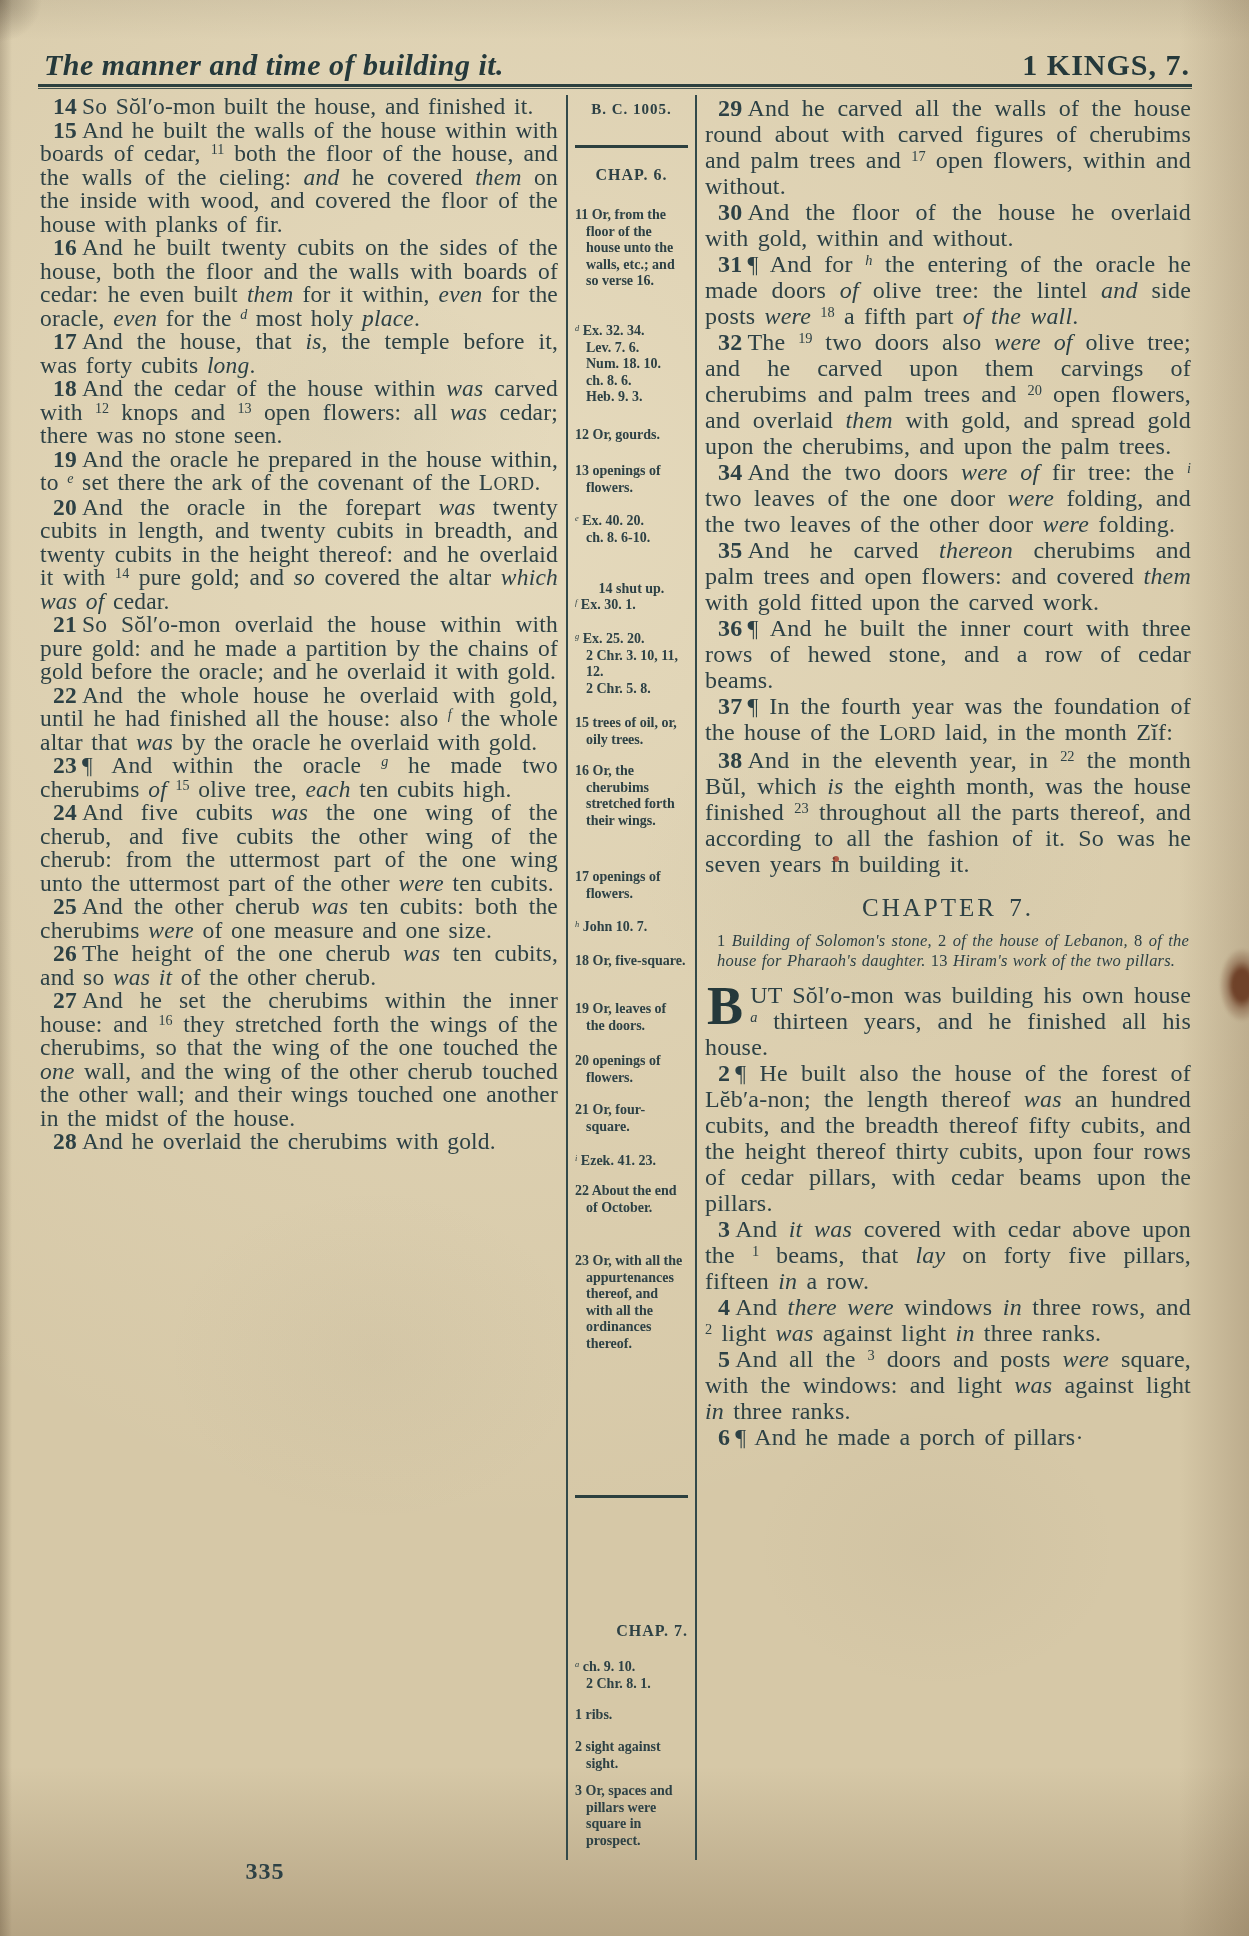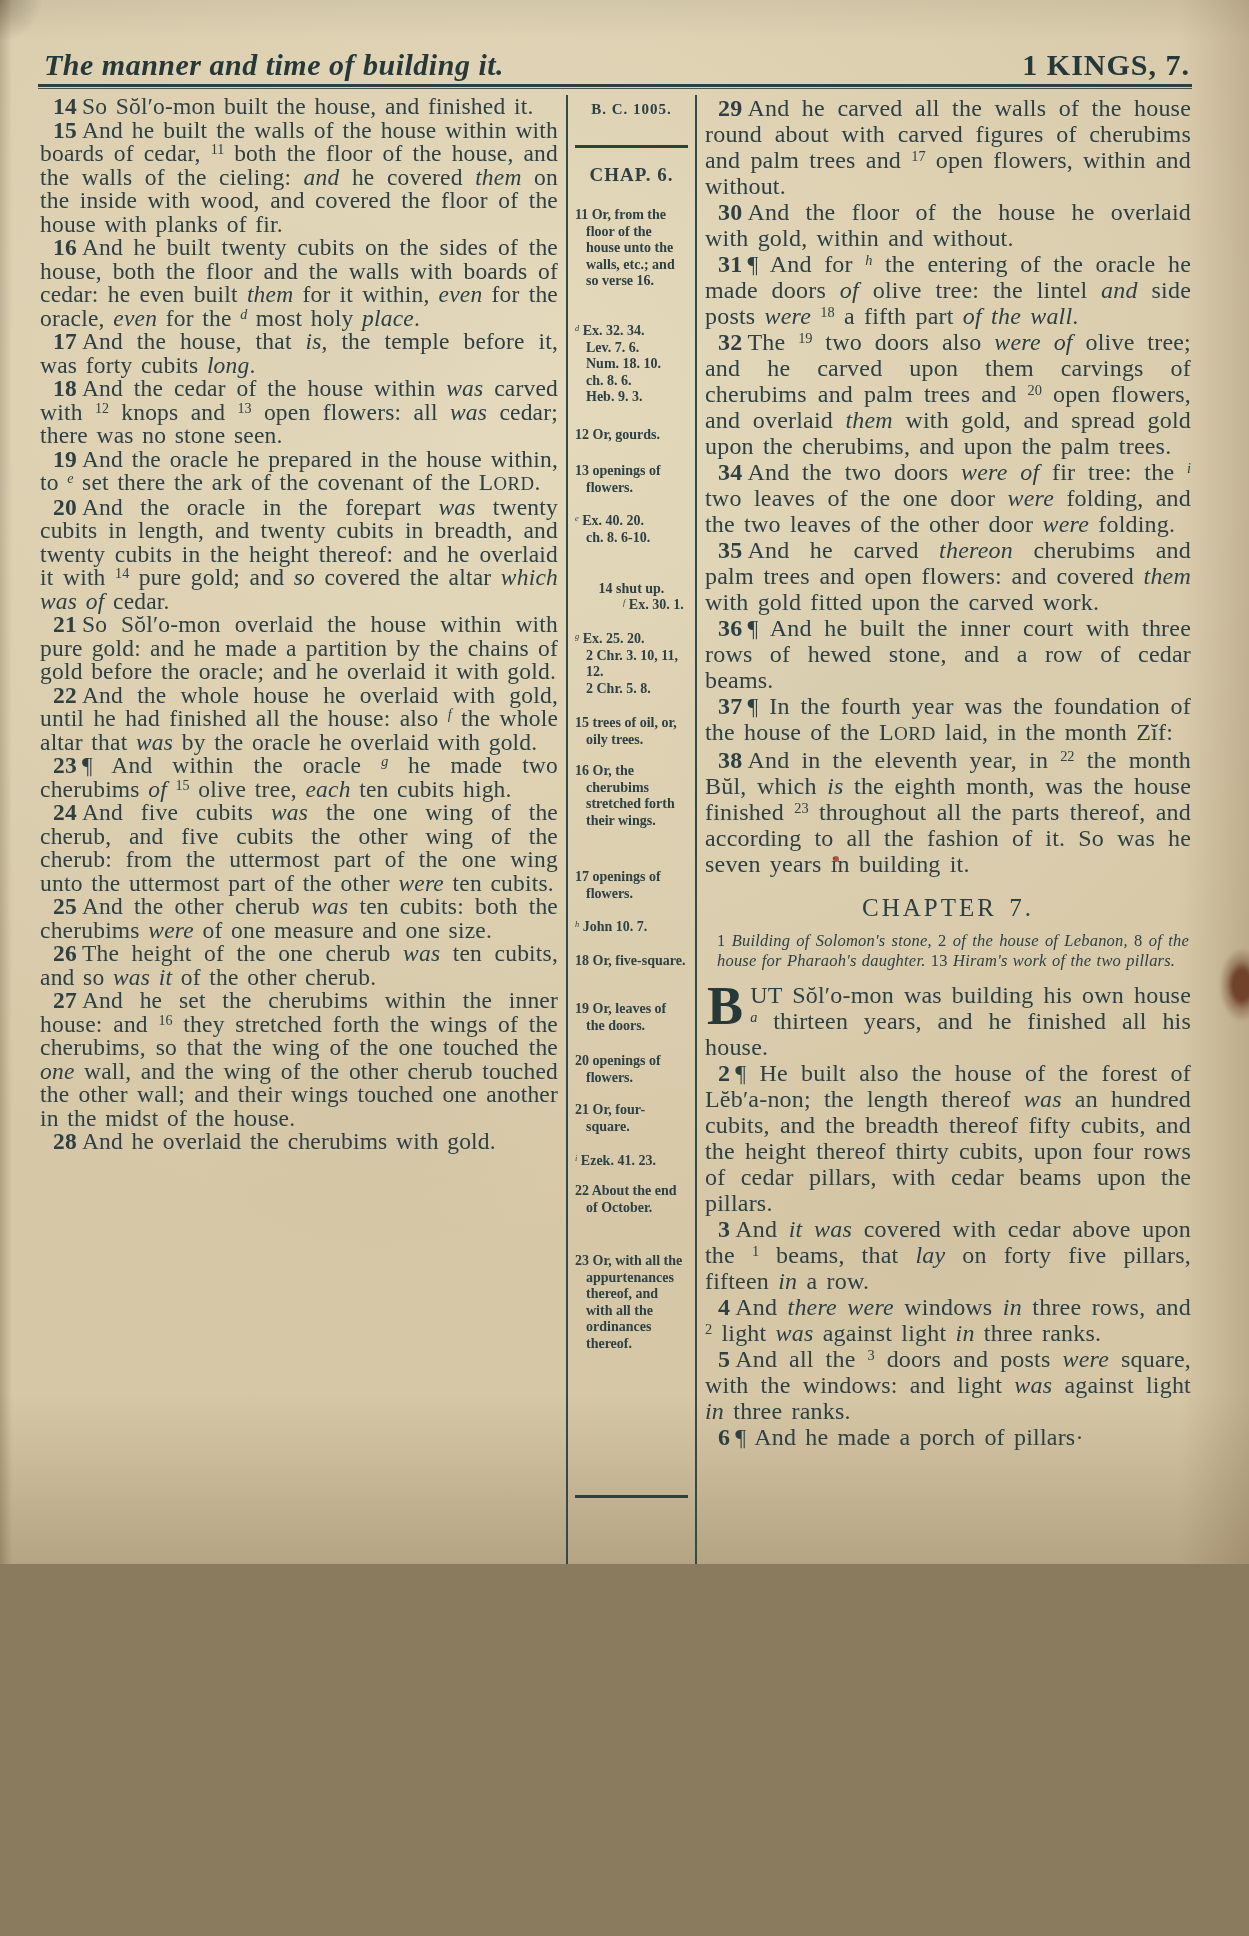--- a/index.html
+++ b/index.html
@@ -1,18 +1,18 @@
 <!DOCTYPE html>
 <html><head>
 <meta charset="utf-8">
 <style>
   html,body{margin:0;padding:0;background:#8a7a5e;}
   .page{
     position:relative;
-    width:1249px;height:1564px;
+    width:1249px;height:1936px;
     margin:0 auto;
     overflow:hidden;
     font-family:"Liberation Serif","DejaVu Serif",serif;
     color:#2d4145;
     background:
       radial-gradient(60px 60px at 0px 0px, rgba(40,30,18,0.30), rgba(40,30,18,0) 70%),
       radial-gradient(130% 90% at 40% 25%, rgba(248,240,216,0.45), rgba(248,240,216,0) 60%),
       linear-gradient(to right, rgba(61,44,24,0.25) 0px, rgba(61,44,24,0) 12px),
       linear-gradient(to left, rgba(84,60,34,0.20) 0px, rgba(84,60,34,0) 70px),
       linear-gradient(to top, rgba(96,70,40,0.28) 0px, rgba(96,70,40,0) 170px),
@@ -30,21 +30,21 @@
   .book-head{font-weight:700;font-size:30px;letter-spacing:1px;color:#25393b;}
   .head-rule{position:absolute;left:38px;top:84px;width:1154px;height:6px;
     background:linear-gradient(to bottom,#2c403f 0px,#2c403f 3px,transparent 3px,transparent 4px,rgba(44,64,63,0.85) 4px,rgba(44,64,63,0.85) 5px,transparent 5px);}
   .col{position:absolute;top:95px;height:1765px;overflow:hidden;text-align:justify;}
   .col-left{left:40px;width:518px;font-size:23.5px;line-height:23.5px;word-spacing:2.5px;letter-spacing:0.2px;}
   .col-right{left:705px;width:486px;font-size:24px;line-height:26px;word-spacing:3px;letter-spacing:0.2px;}
   .col-center{left:566px;width:131px;box-sizing:border-box;border-left:2px solid #334a4a;border-right:2px solid #334a4a;
     font-weight:700;font-size:14px;line-height:16.5px;text-align:left;}
   .cb{position:absolute;left:7px;right:7px;}
   .cb.bc{font-size:15px;letter-spacing:1px;text-align:center;}
-  .cb.chap{font-size:19px;letter-spacing:1px;text-align:center;}
+  .cb.chap{font-size:16px;letter-spacing:1px;text-align:center;}
   .cb.rule,.cb.rule2{height:3px;background:#2c403f;}
   .cb.note,.cb.ref{padding-left:11px;text-indent:-11px;}
   .verse{margin:0;text-indent:13px;}
   .vn{font-weight:700;padding-right:5px;}
   sup{font-size:0.6em;vertical-align:0.5em;line-height:0;font-weight:400;letter-spacing:0;}
   sup.ltr{font-style:italic;font-weight:400;}
   .sc{font-size:0.8em;text-transform:uppercase;letter-spacing:0.5px;}
   .chapter-head{text-align:center;font-size:25px;letter-spacing:3px;margin:18px 0 10px;text-indent:0;}
   .summary{font-size:16.5px;line-height:19.5px;margin:0 2px 12px 12px;text-align:justify;word-spacing:1px;}
   .summary i{font-style:italic;}
@@ -88,21 +88,21 @@
   <div class="col col-center" id="col-center">
       <div class="cb bc" style="top: 6px;">B. C. 1005.</div>
       <div class="cb rule" style="top: 50px;"></div>
       <div class="cb chap" style="top: 72px;">CHAP. 6.</div>
       <div class="cb note" style="top: 112px;">11 Or, from the floor of the house unto the walls, etc.; and so verse 16.</div>
       <div class="cb ref" style="top: 228px;"><sup class="ltr">d</sup> Ex. 32. 34.<br>Lev. 7. 6.<br>Num. 18. 10.<br>ch. 8. 6.<br>Heb. 9. 3.</div>
       <div class="cb note" style="top: 332px;">12 Or, gourds.</div>
       <div class="cb note" style="top: 368px;">13 openings of flowers.</div>
       <div class="cb ref" style="top: 418px;"><sup class="ltr">e</sup> Ex. 40. 20.<br>ch. 8. 6-10.</div>
       <div class="cb note" style="top: 486px; text-align: center;">14 shut up.</div>
-      <div class="cb ref" style="top: 502px; margin-left: 48px;"><sup class="ltr">f</sup> Ex. 30. 1.</div>
+      <div class="cb ref" style="top: 502px;"><sup class="ltr">f</sup> Ex. 30. 1.</div>
       <div class="cb ref" style="top: 536px;"><sup class="ltr">g</sup> Ex. 25. 20.<br>2 Chr. 3. 10, 11, 12.<br>2 Chr. 5. 8.</div>
       <div class="cb note" style="top: 620px;">15 trees of oil, or, oily trees.</div>
       <div class="cb note" style="top: 668px;">16 Or, the cherubims stretched forth their wings.</div>
       <div class="cb note" style="top: 774px;">17 openings of flowers.</div>
       <div class="cb ref" style="top: 824px;"><sup class="ltr">h</sup> John 10. 7.</div>
       <div class="cb note" style="top: 858px;">18 Or, five-square.</div>
       <div class="cb note" style="top: 906px;">19 Or, leaves of the doors.</div>
       <div class="cb note" style="top: 958px;">20 openings of flowers.</div>
       <div class="cb note" style="top: 1007px;">21 Or, four-square.</div>
       <div class="cb ref" style="top: 1058px;"><sup class="ltr">i</sup> Ezek. 41. 23.</div>

